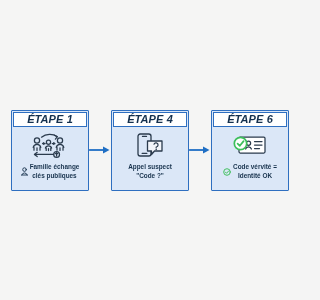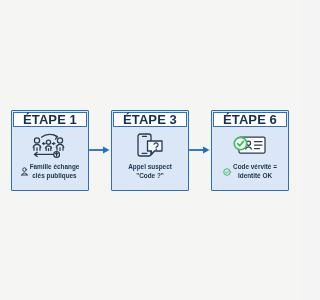--- a/index.html
+++ b/index.html
@@ -43,25 +43,26 @@
     box-sizing: border-box;
     background: #ffffff;
     border: 1.3px solid #2f6fc0;
     margin: 1.3px;
     margin-bottom: 0;
     display: flex;
     align-items: center;
     justify-content: center;
   }
   .card-header-label {
-    font-size: 13px;
+    font-size: 11px;
     font-weight: bold;
     color: #14304e;
     letter-spacing: 0.1px;
     line-height: 1;
+    font-style: italic;
   }
   .card-body {
     flex: 1;
     display: flex;
     flex-direction: column;
     align-items: center;
     justify-content: flex-start;
     padding-top: 5px;
     box-sizing: border-box;
   }
@@ -167,21 +168,21 @@
       <svg width="22" height="12" viewBox="0 0 22 12">
         <g fill="none" stroke="#1f6fc4" stroke-width="1.8" stroke-linecap="square">
           <path d="M1 6 L15 6"></path>
         </g>
         <path d="M14 2.4 L20.5 6 L14 9.6 Z" fill="#1f6fc4"></path>
       </svg>
     </div>
 
     <div class="card">
       <div class="card-header">
-        <span class="card-header-label">ÉTAPE 3</span>
+        <span class="card-header-label">ÉTAPE 4</span>
       </div>
       <div class="card-body">
         <div class="card-icon">
           <svg width="30" height="26" viewBox="0 0 30 26">
             <g fill="none" stroke="#2b3b4d" stroke-width="1.3" stroke-linecap="round" stroke-linejoin="round">
               <rect x="3" y="2" width="13" height="22" rx="2.2"></rect>
               <path d="M7.5 4.4 L11.5 4.4"></path>
               <path d="M7.2 21.4 L11.8 21.4"></path>
               <path d="M12.5 9 L27 9 L27 19 L19.5 19 L16.5 22.5 L16.5 19 L12.5 19 Z" fill="#f3f6fb"></path>
               <path d="M19 12.2 A2.1 2.1 0 1 1 21.2 15 L21.2 15.9" stroke-width="1.2"></path>

